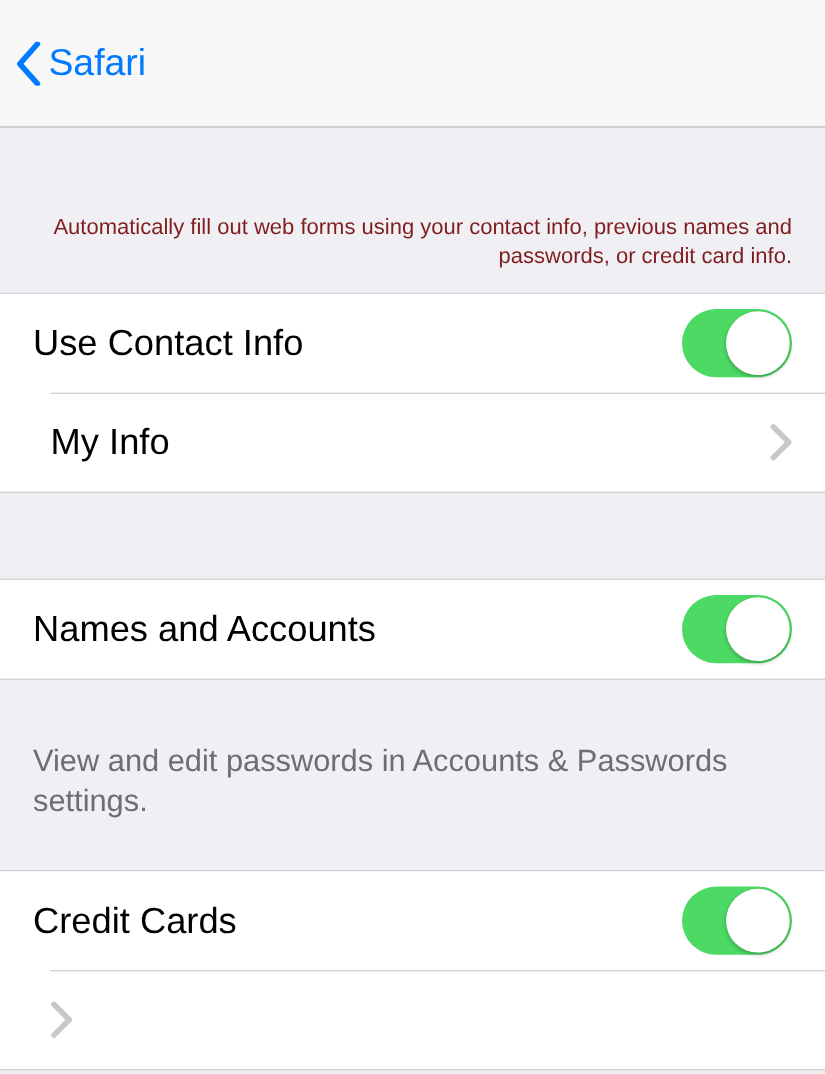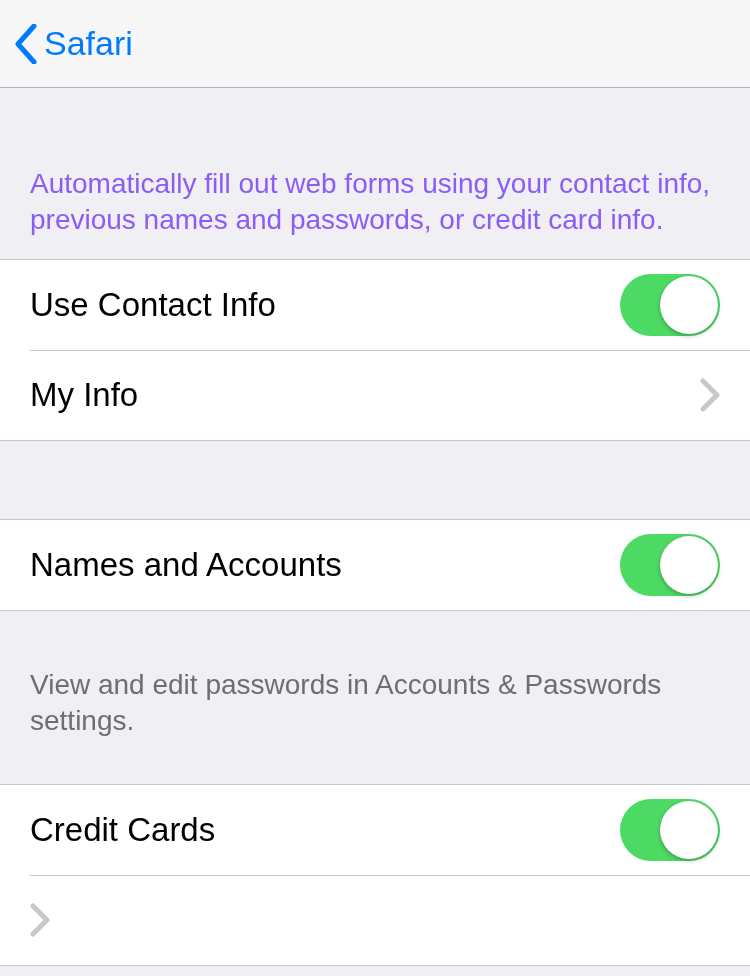--- a/index.html
+++ b/index.html
@@ -8,21 +8,21 @@
       box-sizing: border-box;
     }
     body {
       font-family: -apple-system, BlinkMacSystemFont, "Helvetica Neue", Helvetica, Arial, sans-serif;
       background: #efeff4;
       width: 750px;
       height: 976px;
       overflow: hidden;
     }
     .navbar {
-      height: 88px;
+      height: 116px;
       background: #f7f7f8;
       border-bottom: 1px solid #b2b2b2;
       position: relative;
       display: flex;
       align-items: center;
     }
     .back-button {
       display: flex;
       align-items: center;
       padding-left: 14px;
@@ -41,23 +41,24 @@
     .navbar-title {
       position: absolute;
       left: 50%;
       transform: translateX(-50%);
       font-size: 34px;
       font-weight: 600;
       color: #000;
     }
     .section-header {
       padding: 78px 30px 20px 30px;
-      color: #8b5cf6;
-      font-size: 28px;
+      color: #7f1d1d;
+      font-size: 20px;
       line-height: 1.3;
+      text-align: right;
     }
     .section-footer {
       padding: 14px 30px 44px 30px;
       color: #6d6d72;
       font-size: 28px;
       line-height: 1.3;
       margin-top: 42px;
     }
     .section-gap {
       height: 78px;
@@ -113,20 +114,21 @@
     .toggle.on .toggle-knob {
       left: 40px;
     }
     .disclosure {
       width: 20px;
       height: 34px;
       flex-shrink: 0;
     }
     .nav-row {
       cursor: pointer;
+      margin-left: 16px;
     }
   </style>
 </head>
 <body>
 
 <div class="navbar">
   <div class="back-button">
     <svg class="back-chevron" viewBox="0 0 24 40">
       <polyline points="20,2 4,20 20,38" fill="none" stroke="#007aff" stroke-width="5" stroke-linecap="round" stroke-linejoin="round"></polyline>
     </svg>

